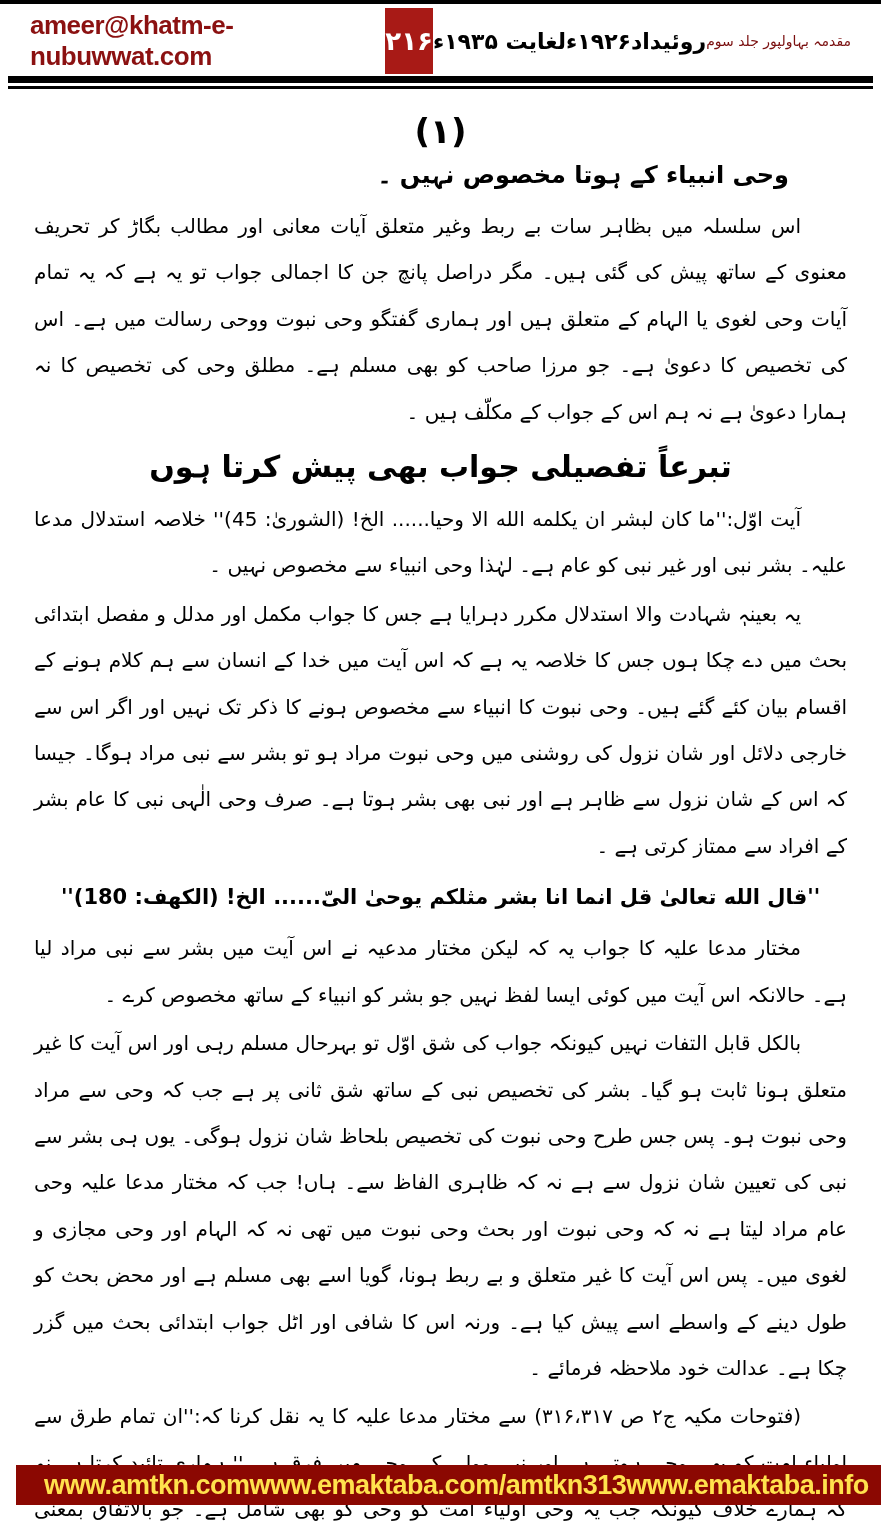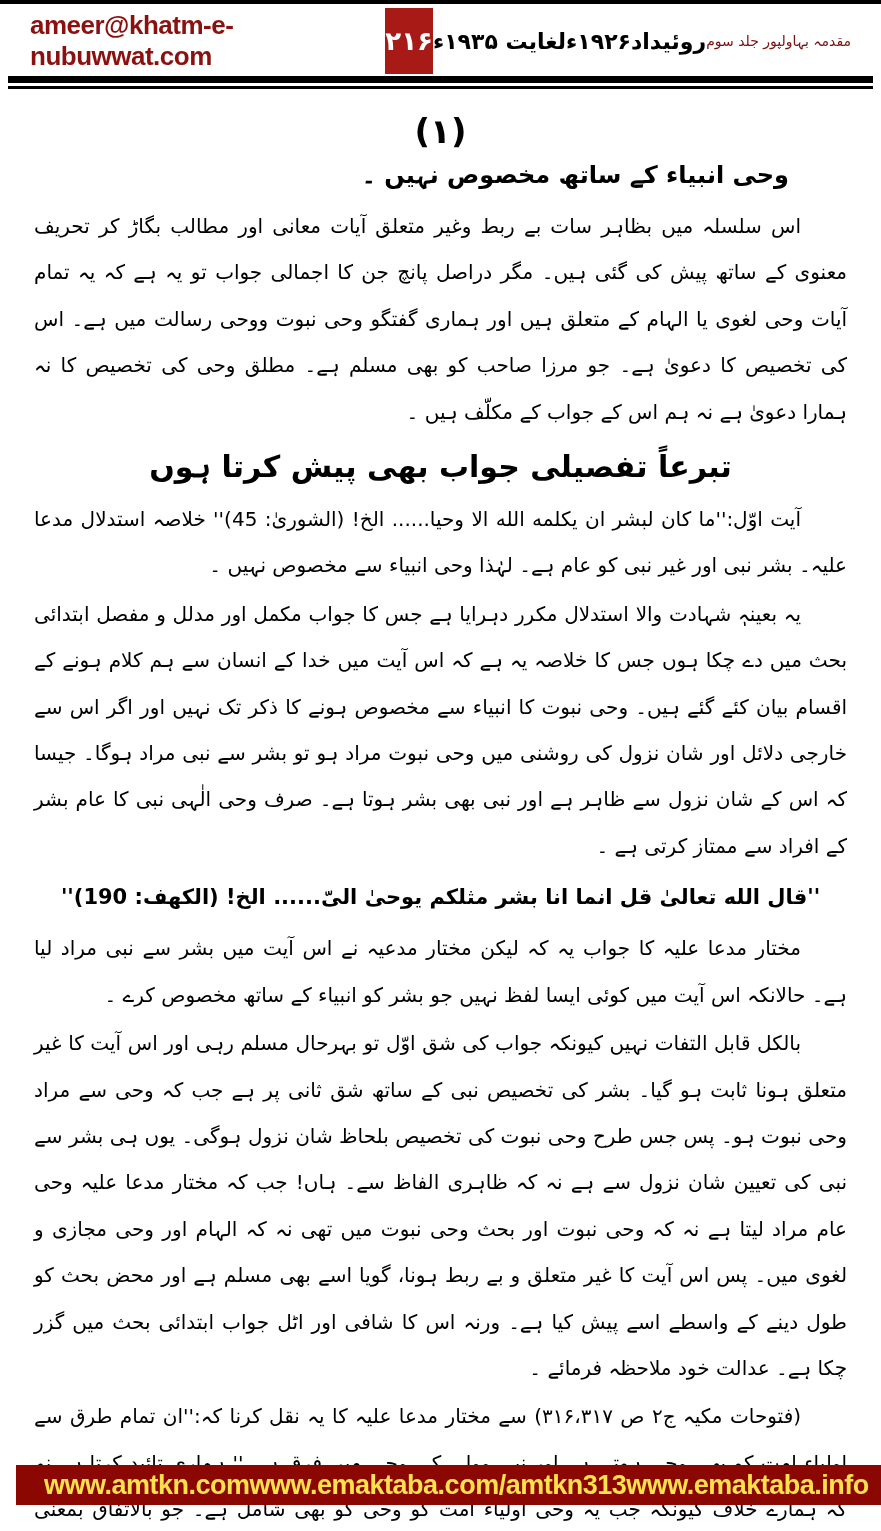--- a/index.html
+++ b/index.html
@@ -144,31 +144,31 @@
   </header>
 
   <div class="double-rule">
     <div class="rule-thick"></div>
     <div class="rule-thin"></div>
   </div>
 
   <main class="body urdu">
     <div class="section-number">(۱)</div>
 
-    <h2 class="heading1">وحی انبیاء کے ساتھ مخصوص نہیں ۔</h2>
+    <h2 class="heading1">وحی انبیاء کے ہوتا مخصوص نہیں ۔</h2>
 
     <p class="para">اس سلسلہ میں بظاہر سات بے ربط وغیر متعلق آیات معانی اور مطالب بگاڑ کر تحریف معنوی کے ساتھ پیش کی گئی ہیں۔ مگر دراصل پانچ جن کا اجمالی جواب تو یہ ہے کہ یہ تمام آیات وحی لغوی یا الہام کے متعلق ہیں اور ہماری گفتگو وحی نبوت ووحی رسالت میں ہے۔ اس کی تخصیص کا دعویٰ ہے۔ جو مرزا صاحب کو بھی مسلم ہے۔ مطلق وحی کی تخصیص کا نہ ہمارا دعویٰ ہے نہ ہم اس کے جواب کے مکلّف ہیں ۔</p>
 
     <h2 class="heading2">تبرعاً تفصیلی جواب بھی پیش کرتا ہوں</h2>
 
     <p class="para">آیت اوّل:''ما کان لبشر ان یکلمه الله الا وحیا...... الخ! (الشوریٰ: 45)'' خلاصہ استدلال مدعا علیہ۔ بشر نبی اور غیر نبی کو عام ہے۔ لہٰذا وحی انبیاء سے مخصوص نہیں ۔</p>
 
     <p class="para">یہ بعینہٖ شہادت والا استدلال مکرر دہرایا ہے جس کا جواب مکمل اور مدلل و مفصل ابتدائی بحث میں دے چکا ہوں جس کا خلاصہ یہ ہے کہ اس آیت میں خدا کے انسان سے ہم کلام ہونے کے اقسام بیان کئے گئے ہیں۔ وحی نبوت کا انبیاء سے مخصوص ہونے کا ذکر تک نہیں اور اگر اس سے خارجی دلائل اور شان نزول کی روشنی میں وحی نبوت مراد ہو تو بشر سے نبی مراد ہوگا۔ جیسا کہ اس کے شان نزول سے ظاہر ہے اور نبی بھی بشر ہوتا ہے۔ صرف وحی الٰہی نبی کا عام بشر کے افراد سے ممتاز کرتی ہے ۔</p>
 
-    <p class="quote">''قال الله تعالیٰ قل انما انا بشر مثلکم یوحیٰ الیّ...... الخ! (الکھف: 190)''</p>
+    <p class="quote">''قال الله تعالیٰ قل انما انا بشر مثلکم یوحیٰ الیّ...... الخ! (الکھف: 180)''</p>
 
     <p class="para">مختار مدعا علیہ کا جواب یہ کہ لیکن مختار مدعیہ نے اس آیت میں بشر سے نبی مراد لیا ہے۔ حالانکہ اس آیت میں کوئی ایسا لفظ نہیں جو بشر کو انبیاء کے ساتھ مخصوص کرے ۔</p>
 
     <p class="para">بالکل قابل التفات نہیں کیونکہ جواب کی شق اوّل تو بہرحال مسلم رہی اور اس آیت کا غیر متعلق ہونا ثابت ہو گیا۔ بشر کی تخصیص نبی کے ساتھ شق ثانی پر ہے جب کہ وحی سے مراد وحی نبوت ہو۔ پس جس طرح وحی نبوت کی تخصیص بلحاظ شان نزول ہوگی۔ یوں ہی بشر سے نبی کی تعیین شان نزول سے ہے نہ کہ ظاہری الفاظ سے۔ ہاں! جب کہ مختار مدعا علیہ وحی عام مراد لیتا ہے نہ کہ وحی نبوت اور بحث وحی نبوت میں تھی نہ کہ الہام اور وحی مجازی و لغوی میں۔ پس اس آیت کا غیر متعلق و بے ربط ہونا، گویا اسے بھی مسلم ہے اور محض بحث کو طول دینے کے واسطے اسے پیش کیا ہے۔ ورنہ اس کا شافی اور اٹل جواب ابتدائی بحث میں گزر چکا ہے۔ عدالت خود ملاحظہ فرمائے ۔</p>
 
     <p class="para">(فتوحات مکیہ ج۲ ص ۳۱۶،۳۱۷) سے مختار مدعا علیہ کا یہ نقل کرنا کہ:''ان تمام طرق سے اولیاء امت کو بھی وحی ہوتی ہے اور نبی وولی کی وحی میں فرق ہے۔'' ہماری تائید کرتا ہے نہ کہ ہمارے خلاف کیونکہ جب یہ وحی اولیاء امت کو وحی کو بھی شامل ہے۔ جو بالاتفاق بمعنی الہام ہے تو لامحالہ اس آیت میں لغوی وحی مراد ہوگی، نہ حقیقی اصطلاحی، نہ وحی نبوت۔ لہٰذا پھر غیر متعلق اور بے ربط رہی۔ مختار مدعا علیہ نے چونکہ باقرار خود فتوحات کا کل مطالعہ نہیں کیا ہے۔ ورنہ ایسی فاش غلطی نہ کرتا۔ کیونکہ حضرت شیخ نے تصریح فرمائی ہے کہ آنحضرت ﷺ کے بعد صرف الہام باقی ہے اور وحی بالکل مسدود و بند ہے ۔</p>
 
   </main>
 
   <footer class="footer">

